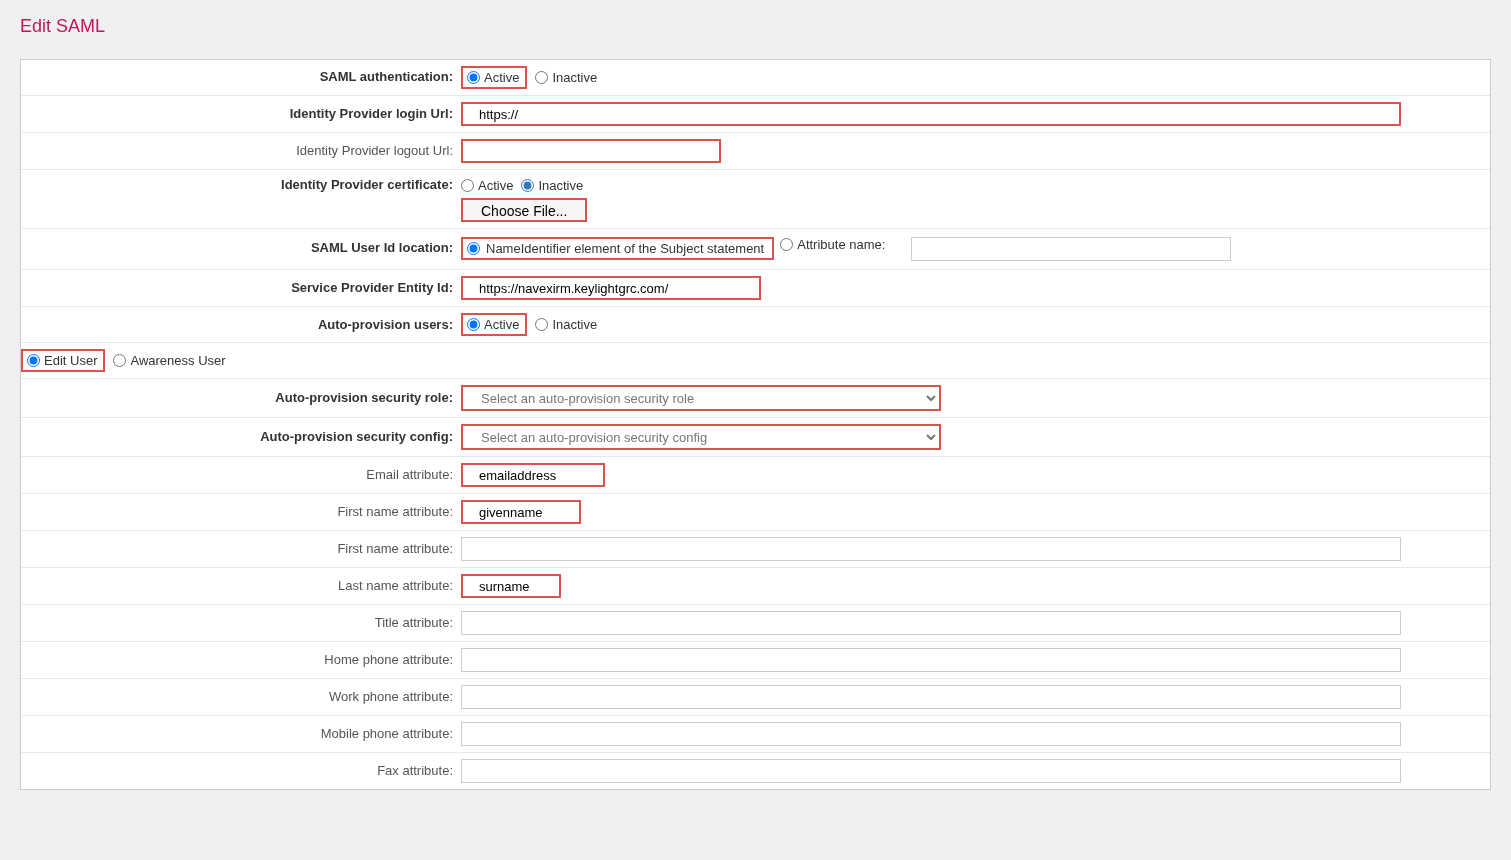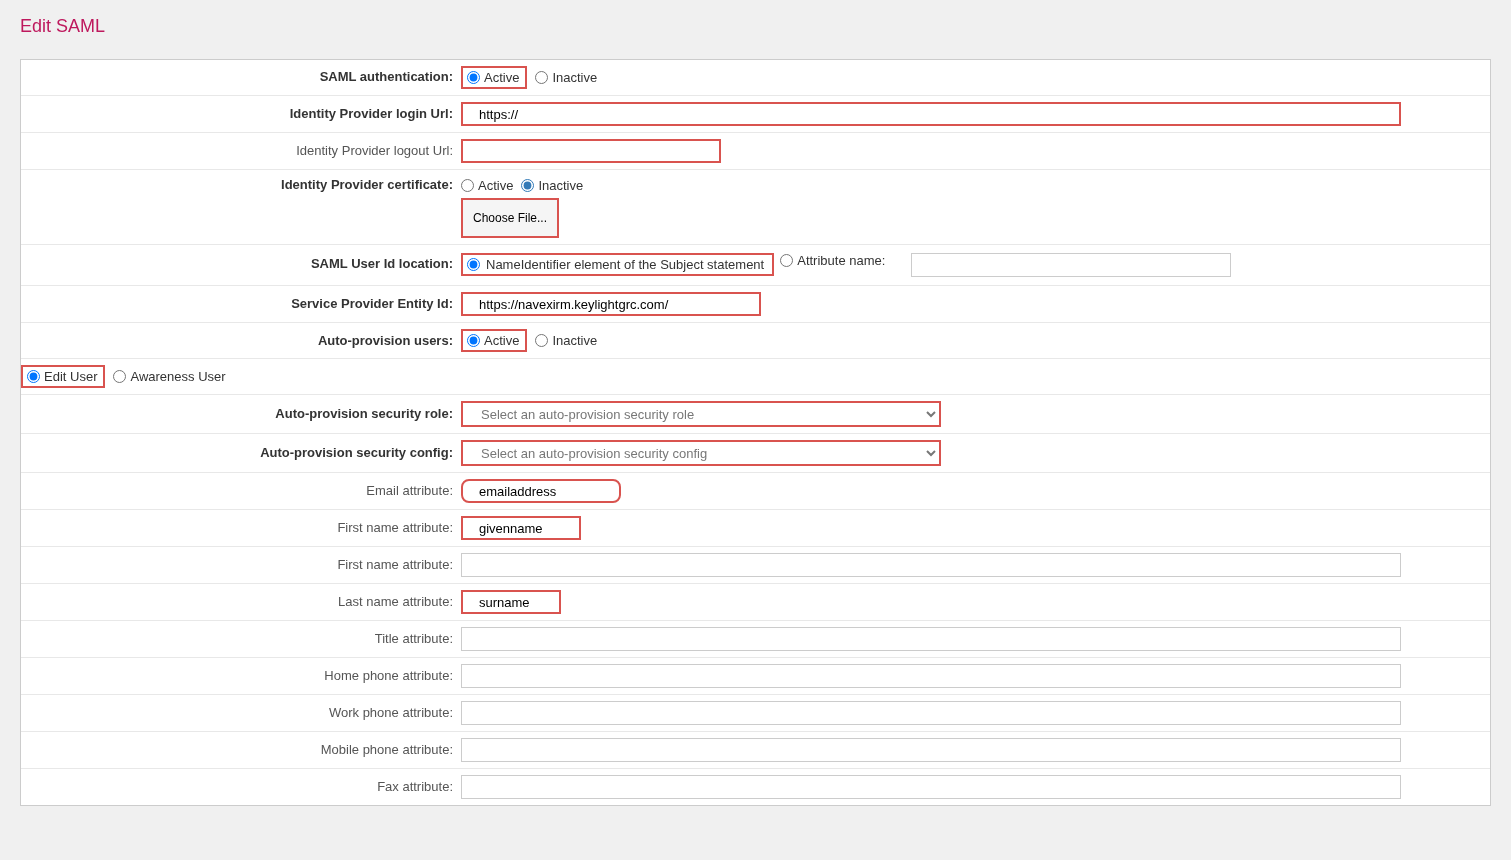--- a/index.html
+++ b/index.html
@@ -85,24 +85,24 @@
     .radio-highlighted {
       border: 2px solid #d9534f;
       padding: 2px 6px 2px 4px;
       display: inline-flex;
       align-items: center;
       gap: 4px;
     }
     .btn-choose-file {
       border: 1px solid #aaa;
       background: #f5f5f5;
-      padding: 3px 10px;
-      font-size: 12px;
+      padding: 3px 18px;
+      font-size: 14px;
       cursor: pointer;
-      height: 40px;
+      height: 24px;
       border: 2px solid #d9534f;
     }
     select {
       border: 1px solid #ccc;
       padding: 3px 14px;
       font-size: 13px;
       height: 26px;
       background: #fff;
       width: 480px;
       color: #777;
@@ -240,21 +240,21 @@
       <div class="form-control-area">
         <select class="highlighted">
           <option value="">Select an auto-provision security config</option>
         </select>
       </div>
     </div>
 
     <div class="form-row">
       <div class="form-label light">Email attribute:</div>
       <div class="form-control-area">
-        <input type="text" class="input-highlighted" style="width: 160px; border-radius: 8px;" value="emailaddress">
+        <input type="text" class="input-highlighted" style="width: 144px;" value="emailaddress">
       </div>
     </div>
 
     <div class="form-row">
       <div class="form-label light">First name attribute:</div>
       <div class="form-control-area">
         <input type="text" class="input-highlighted" style="width: 120px;" value="givenname">
       </div>
     </div>
 

